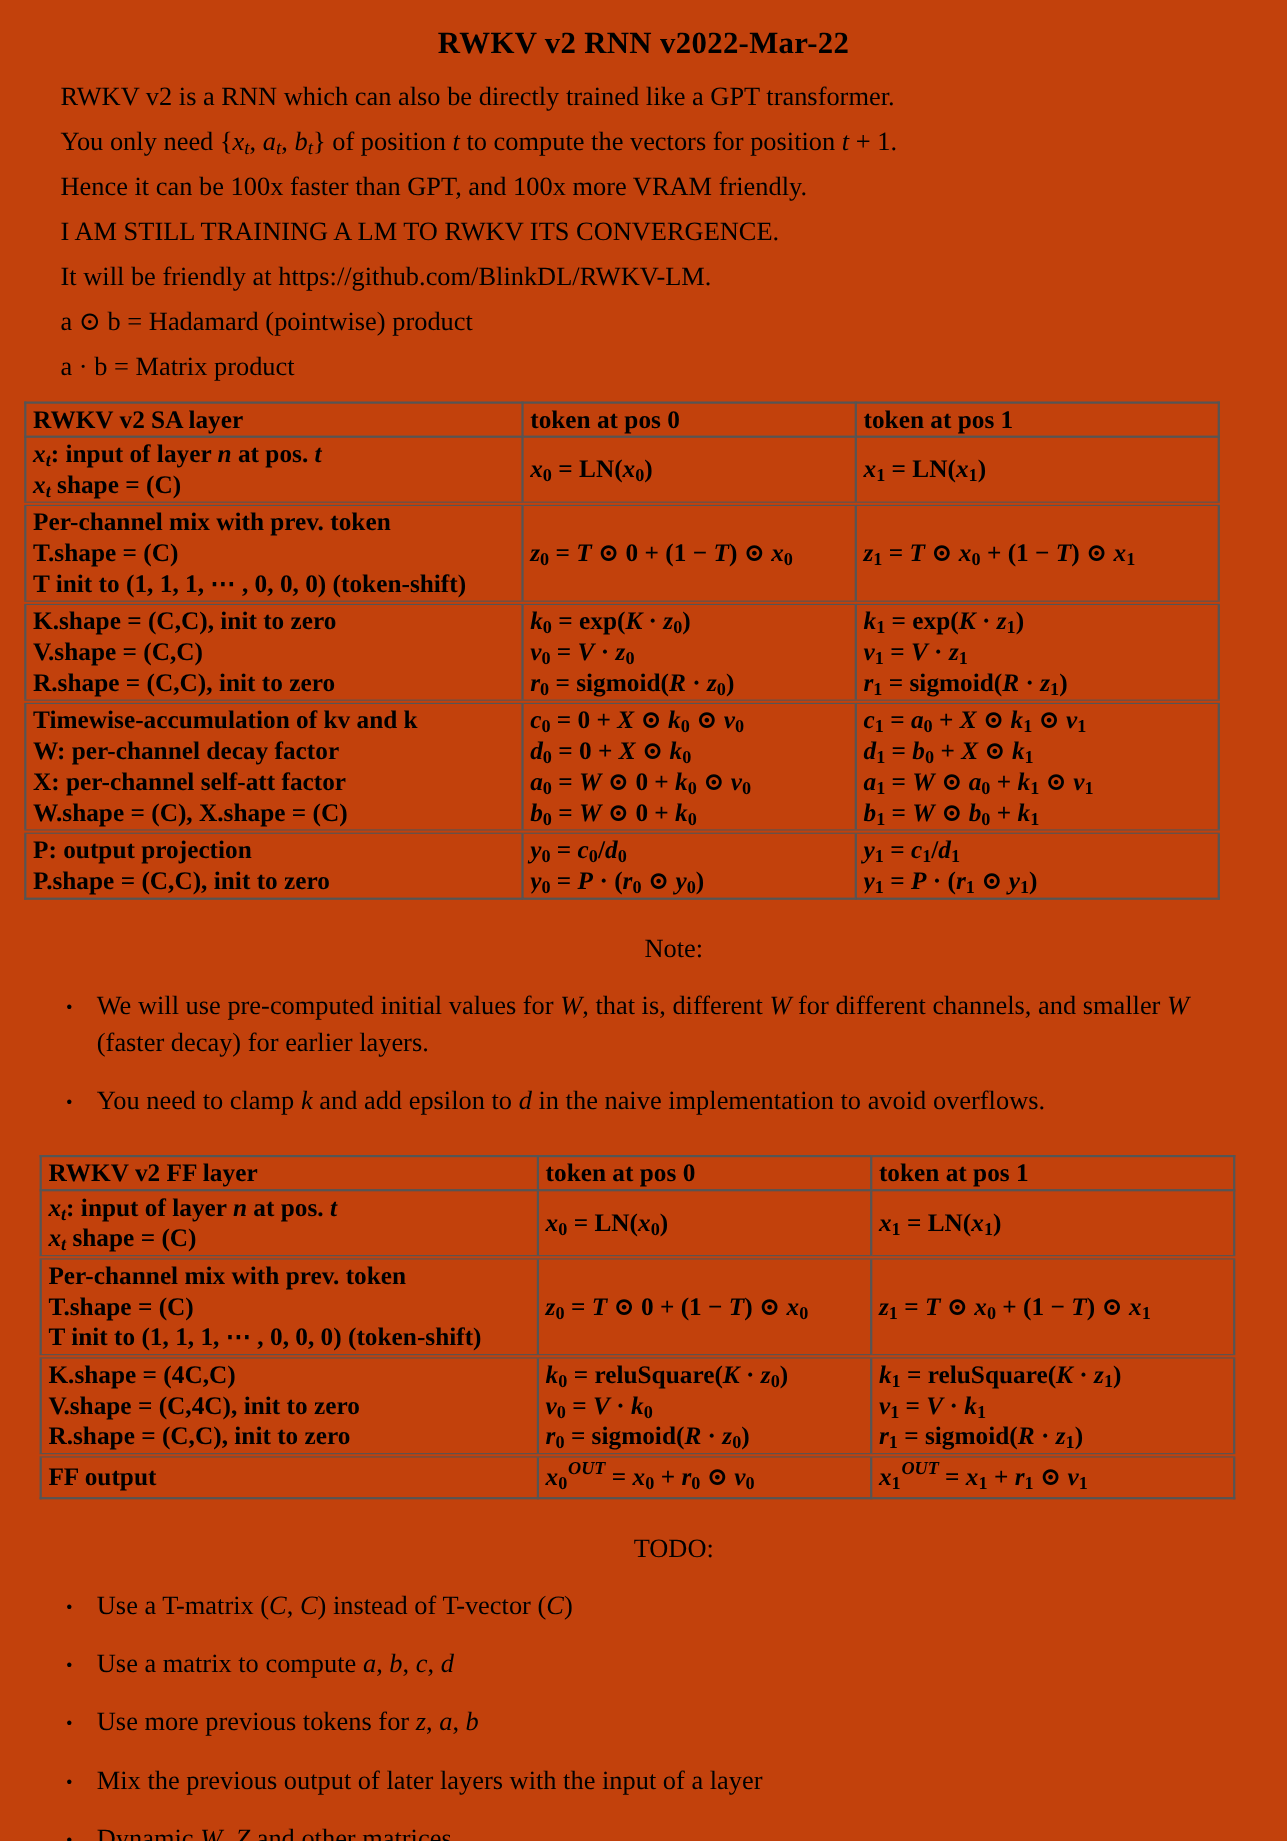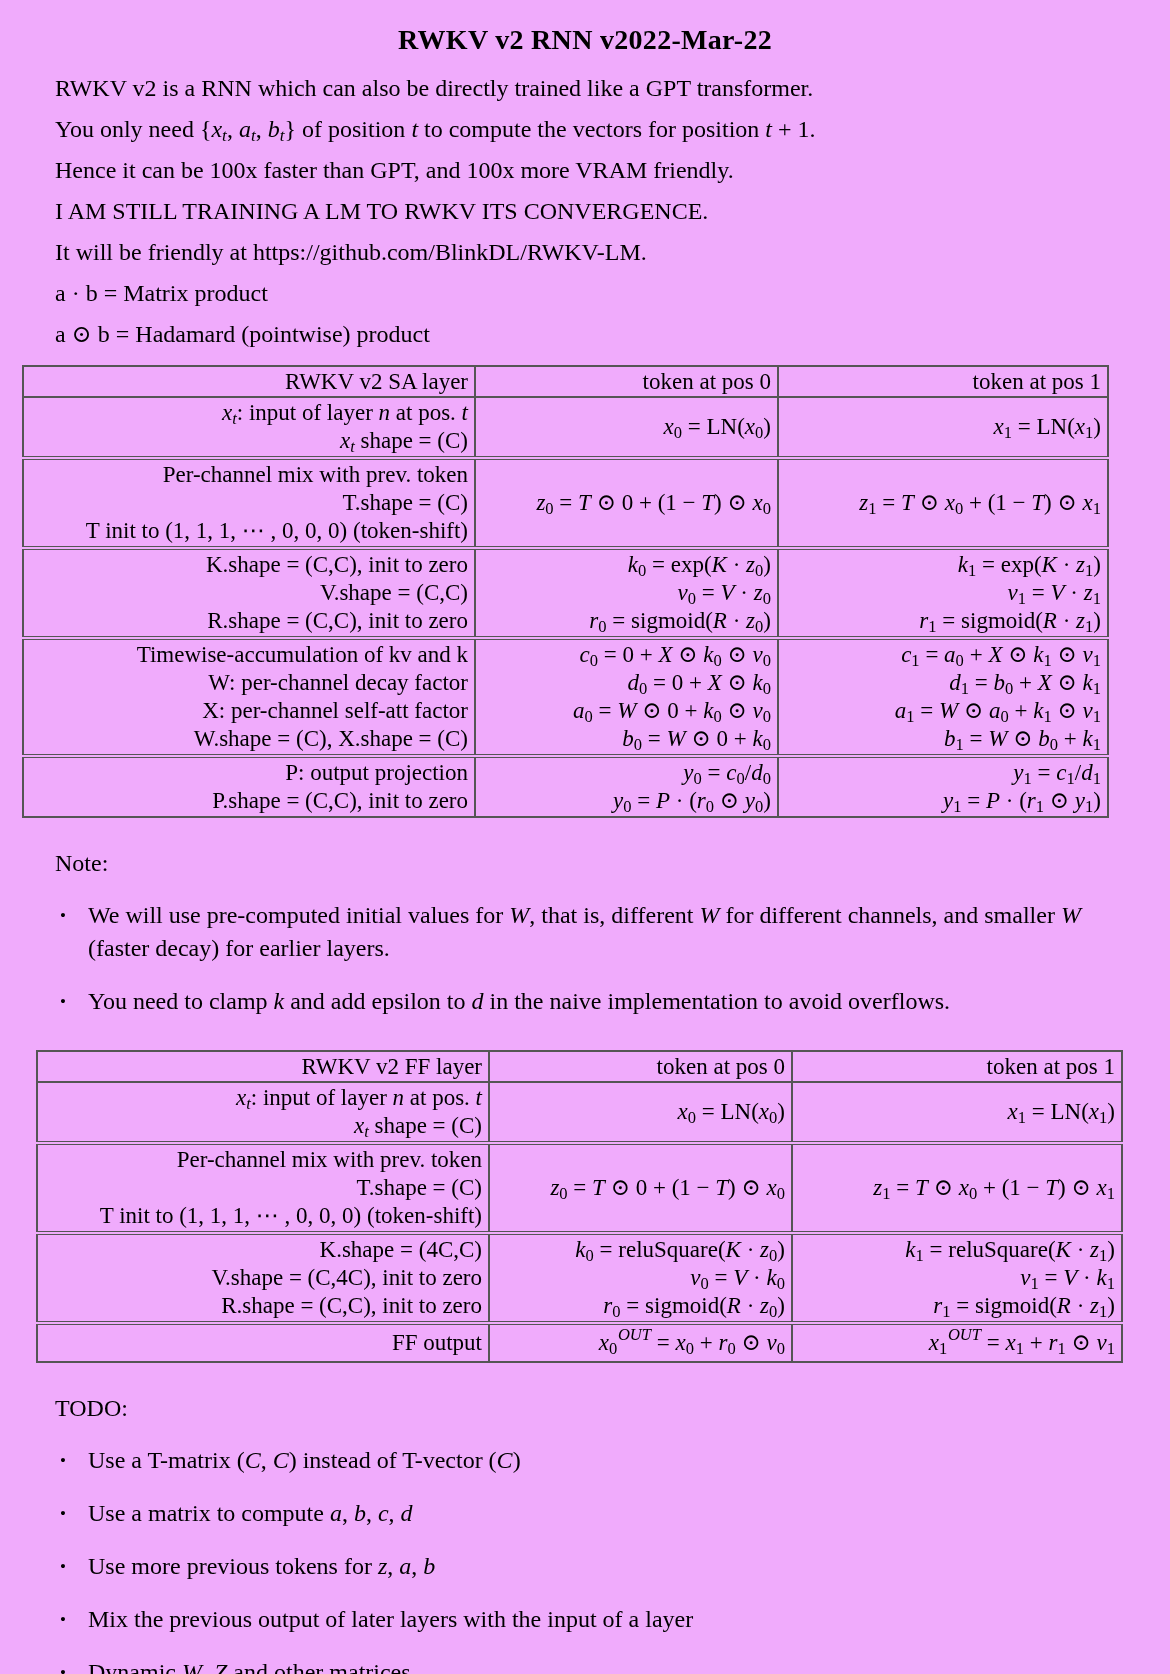--- a/index.html
+++ b/index.html
@@ -6,21 +6,21 @@
   html, body {
     margin: 0;
     padding: 0;
     background: #ffffff;
   }
   .page {
     position: relative;
     width: 1170px;
     height: 1674px;
     overflow: hidden;
-    background: #f0abfc;
+    background: #c2410c;
     color: #000000;
     font-family: "Liberation Serif", "DejaVu Serif", serif;
   }
   .title {
     padding-top: 24px;
     text-align: center;
     font-size: 28px;
     font-weight: bold;
     letter-spacing: 0.3px;
   }
@@ -33,43 +33,44 @@
 
   table.eq-table {
     border-collapse: collapse;
     table-layout: fixed;
     margin-left: 22px;
     width: 1085px;
     border: 2px solid #555555;
   }
   table.eq-table th, table.eq-table td {
     border: 2px solid #555555;
-    text-align: right;
+    text-align: left;
     vertical-align: middle;
     font-size: 23px;
-    font-weight: normal;
+    font-weight: bold;
     line-height: 28px;
     padding: 1px 6px;
     white-space: nowrap;
     overflow: hidden;
   }
   table.eq-table thead th { height: 29px; padding: 0 6px; }
   table.eq-table tbody tr:not(:first-child) td { border-top: 4px double #555555; border-radius: 17px; }
   table.eq-table .last-row td { padding: 4px 6px; }
   #sa-table { margin-top: 16px; }
   #ff-table { margin-top: 32px; margin-left: 36px; }
 
   sub, sup { font-size: 0.72em; line-height: 0; }
   sup { vertical-align: 0.62em; }
   sub { vertical-align: -0.22em; }
   sub + sup { margin-left: 0.04em; }
 
   .section-heading {
     margin: 32px 0 0 55px;
     font-size: 24px;
+    text-align: center;
   }
   ul.bullets {
     list-style: none;
     margin: 0;
     padding: 0 88px 0 60px;
   }
   ul.bullets li {
     display: flex;
     align-items: flex-start;
     margin-top: 20px;
@@ -93,22 +94,22 @@
 <div class="page">
 
   <div class="title">RWKV v2 RNN v2022-Mar-22</div>
 
   <div class="intro">
     <div class="line">RWKV v2 is a RNN which can also be directly trained like a GPT transformer.</div>
     <div class="line">You only need {<i>x</i><sub><i>t</i></sub>, <i>a</i><sub><i>t</i></sub>, <i>b</i><sub><i>t</i></sub>} of position <i>t</i> to compute the vectors for position <i>t</i> + 1.</div>
     <div class="line">Hence it can be 100x faster than GPT, and 100x more VRAM friendly.</div>
     <div class="line">I AM STILL TRAINING A LM TO RWKV ITS CONVERGENCE.</div>
     <div class="line">It will be friendly at https://github.com/BlinkDL/RWKV-LM.</div>
+    <div class="line">a ⊙ b = Hadamard (pointwise) product</div>
     <div class="line">a · b = Matrix product</div>
-    <div class="line">a ⊙ b = Hadamard (pointwise) product</div>
   </div>
 
   <table class="eq-table" id="sa-table">
     <colgroup>
         <col style="width:452px">
         <col style="width:303px">
         <col style="width:330px">
       </colgroup>
     <thead>
       <tr>

